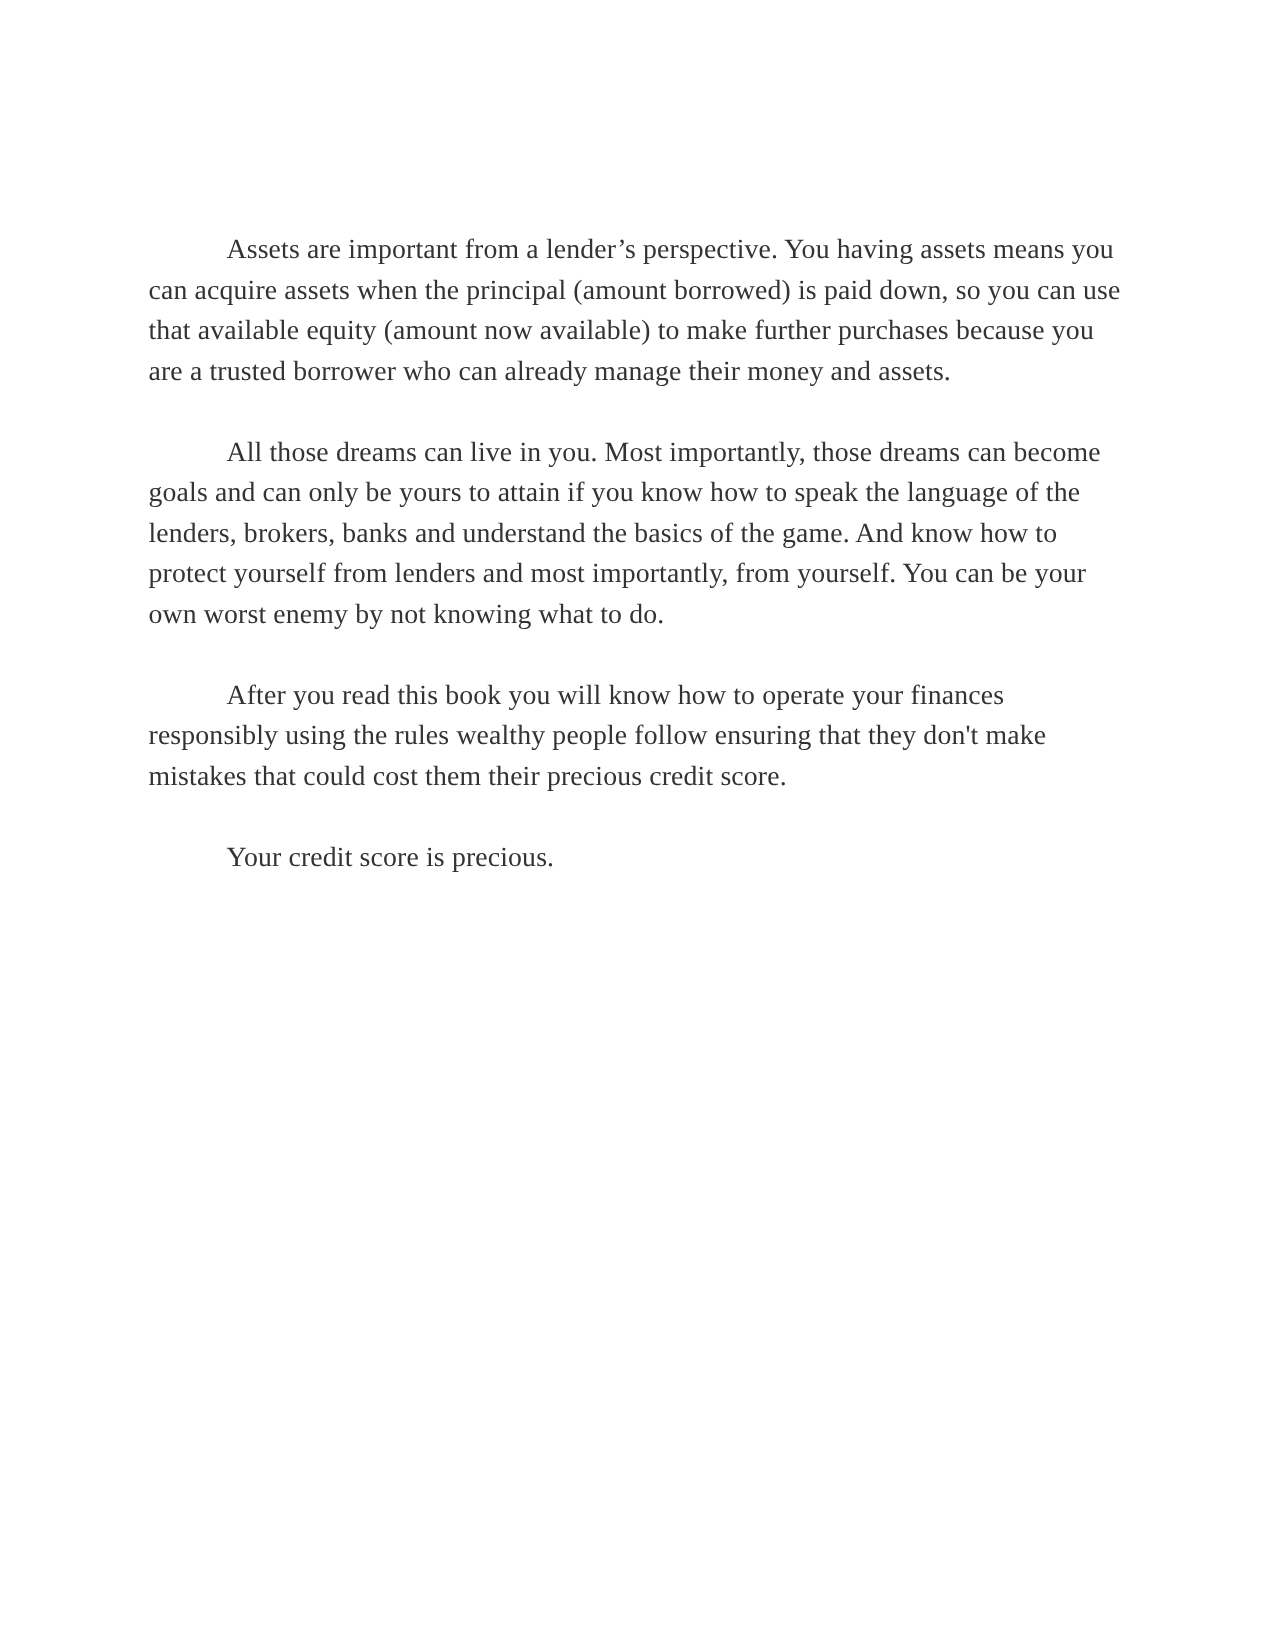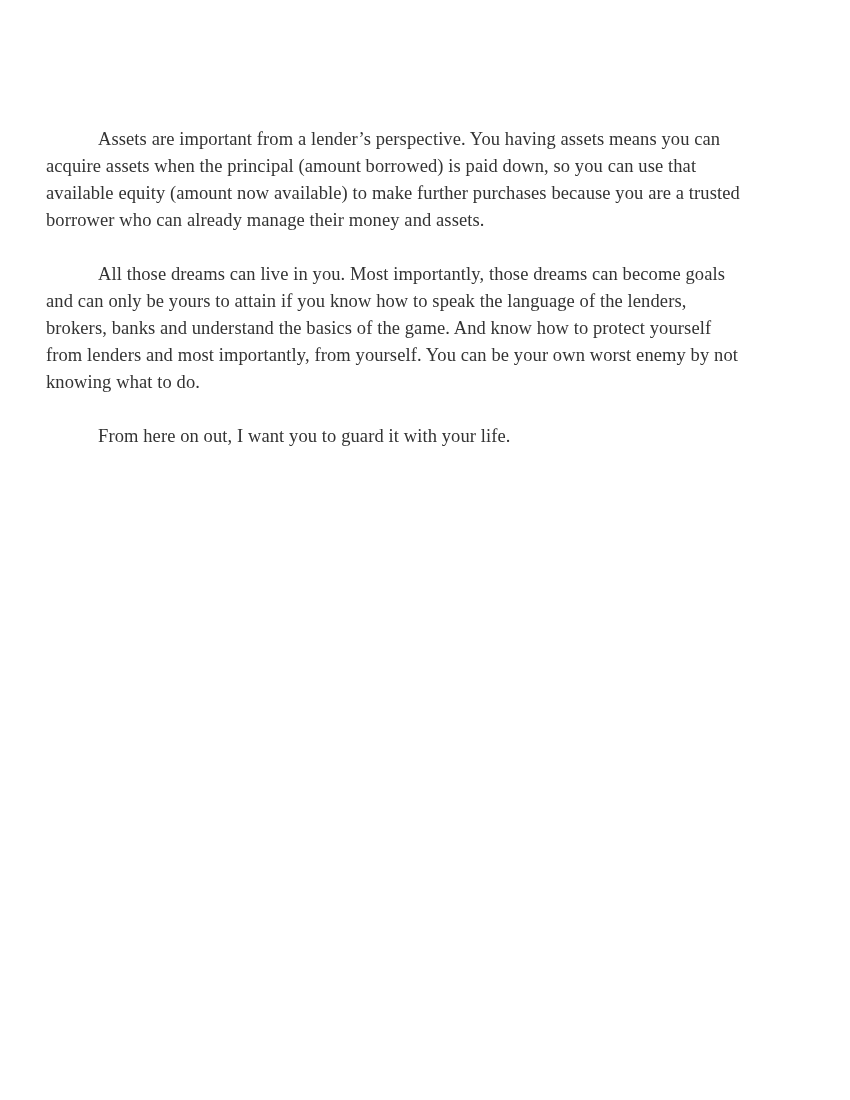--- a/index.html
+++ b/index.html
@@ -10,34 +10,36 @@
     width: 850px;
     height: 1100px;
     background: #ffffff;
     font-family: "Liberation Serif", "DejaVu Serif", serif;
     overflow: hidden;
   }
   .page {
     box-sizing: border-box;
     width: 850px;
     height: 1072px;
-    padding: 126px 99px 0 46px;
+    padding: 126px 99px 0 99px;
+    margin-top: 28px;
   }
   .text-block p {
     margin: 0 0 27px 0;
     font-size: 18.5px;
     line-height: 27px;
     color: #333333;
     text-indent: 52px;
     letter-spacing: 0.1px;
     font-weight: 400;
   }
 </style>
 </head>
 <body>
 
 <div class="page">
   <div class="text-block" id="text-block">
       <p>Assets are important from a lender’s perspective. You having assets means you can acquire assets when the principal (amount borrowed) is paid down, so you can use that available equity (amount now available) to make further purchases because you are a trusted borrower who can already manage their money and assets.</p>
       <p>All those dreams can live in you. Most importantly, those dreams can become goals and can only be yours to attain if you know how to speak the language of the lenders, brokers, banks and understand the basics of the game. And know how to protect yourself from lenders and most importantly, from yourself. You can be your own worst enemy by not knowing what to do.</p>
-      <p>From here on out, I want you to guard it with your life.</p>
+      <p>After you read this book you will know how to operate your finances responsibly using the rules wealthy people follow ensuring that they don't make mistakes that could cost them their precious credit score.</p>
+      <p>Your credit score is precious.</p>
     </div>
 </div>
 
 </body></html>

